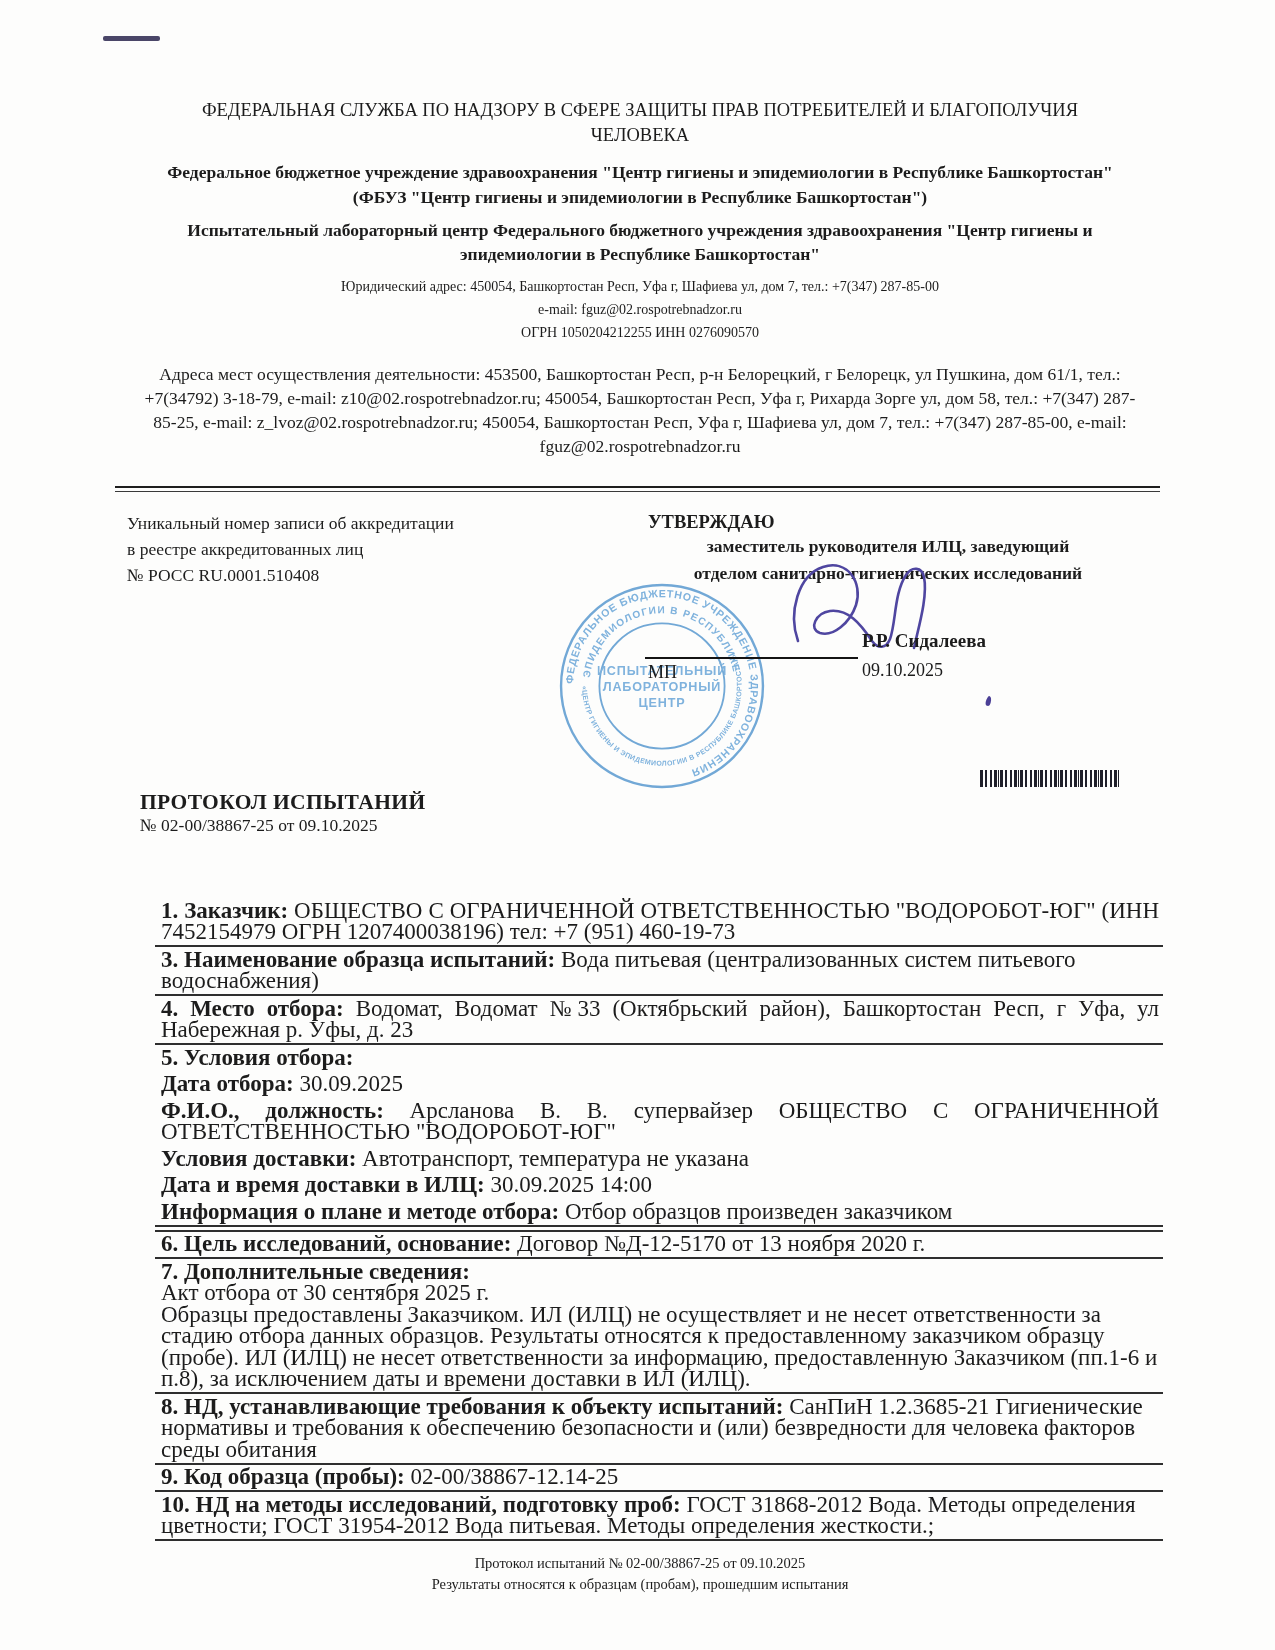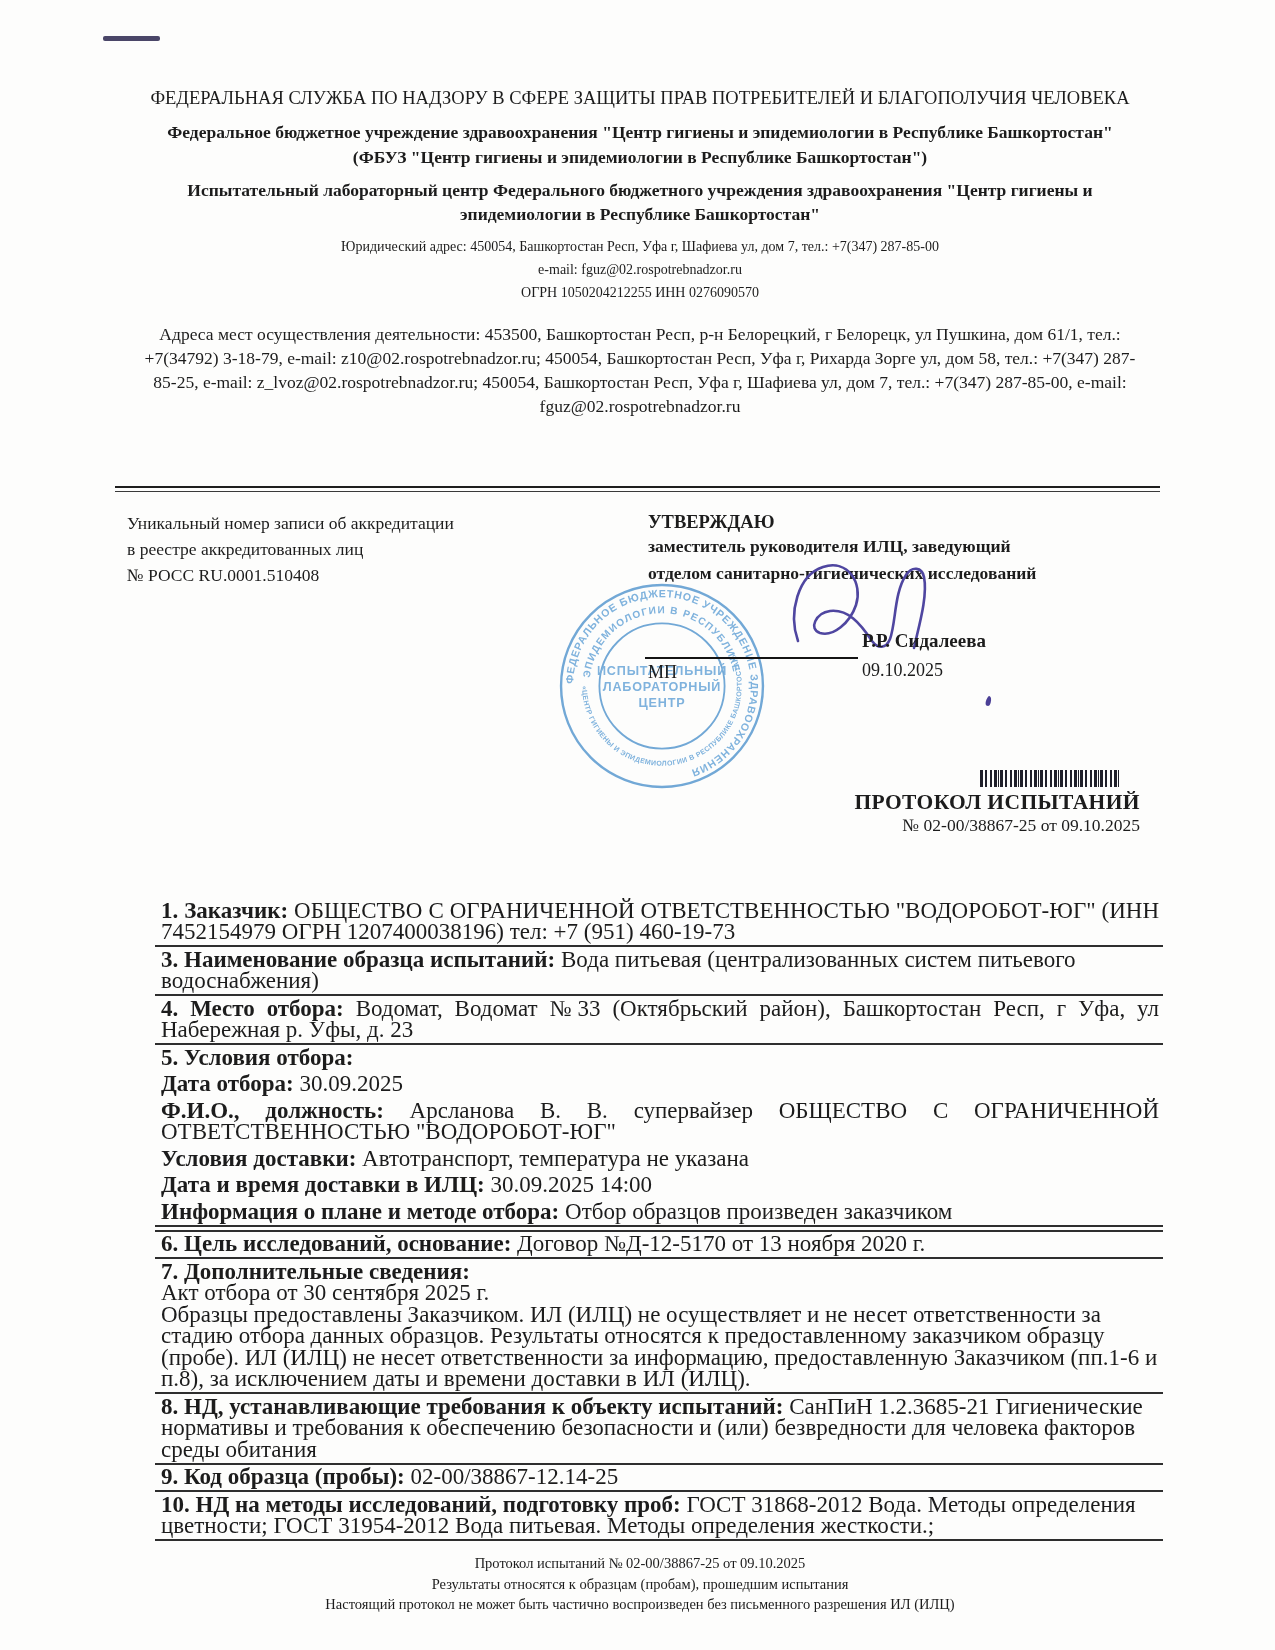--- a/index.html
+++ b/index.html
@@ -4,51 +4,51 @@
 <style>
   html,body{margin:0;padding:0;}
   body{
     width:1275px;height:1650px;position:relative;background:#fdfdfc;
     font-family:"Liberation Serif","DejaVu Serif",serif;color:#1c1c1c;
     overflow:hidden;
   }
   .abs{position:absolute;}
   
   .header{left:140px;top:86px;width:1000px;text-align:center;}
-  .h-caps{font-size:18.5px;line-height:25px;margin:0;}
+  .h-caps{font-size:18.5px;line-height:25px;margin:12px;}
   .h-bold{font-weight:700;font-size:17.5px;line-height:24px;margin:9px 0 0 0;}
   .h-bold.tight{margin-top:1px;}
   .h-line{font-size:14px;line-height:23px;margin:9px 0 0 0;}
   .h-line.tight{margin-top:0;font-family:Liberation Serif, serif;}
   .h-addr{font-size:17.5px;line-height:24px;margin:18px 0 0 0;}
   
   .rule-main{left:115px;top:486px;width:1045px;height:3px;
     border-top:2px solid #1e1e1e;border-bottom:1.5px solid #3a3a3a;}
   
   .accred{left:127px;top:510px;width:430px;font-size:17.5px;line-height:26px;}
   .approve{left:648px;top:512px;width:480px;}
   .approve-title{font-weight:700;font-size:18.5px;margin:0;}
-  .approve-pos{font-weight:700;font-size:17.5px;line-height:27px;margin:0;}
+  .approve-pos{font-weight:700;font-size:17.5px;line-height:27px;margin:0;text-align:center;}
   .sig-line{left:645px;top:657px;width:213px;height:2px;background:#141414;}
   .signer{left:862px;top:630px;font-weight:700;font-size:19px;}
   .mp{left:648px;top:662px;font-size:18px;}
   .appr-date{left:862px;top:660px;font-size:18px;}
   
   .stamp{left:556px;top:580px;width:212px;height:212px;opacity:.85;}
   .signature{left:768px;top:553px;width:212px;height:112px;}
   .barcode{left:980px;top:770px;width:140px;height:17px;
     background-image:
       repeating-linear-gradient(90deg,#20202a 0 2px,transparent 2px 5px),
       repeating-linear-gradient(90deg,#20202a 0 1px,transparent 1px 4px);
     background-position:0 0,2px 0;}
   .ink-dash{left:103px;top:36px;width:57px;height:5px;background:#4a4668;border-radius:2px;}
   .ink-speck{left:986px;top:696px;width:5px;height:10px;background:#4b3f96;
     border-radius:60% 60% 60% 60%/70% 70% 50% 50%;transform:rotate(14deg);}
   
-  .title-block{left:140px;top:790px;width:1000px;text-align:right;}
+  .title-block{left:140px;top:790px;width:1000px;text-align:left;}
   .title-main{font-weight:700;font-size:21.5px;letter-spacing:.4px;margin:0;}
   .title-num{font-size:17.5px;margin:0 0 0 0;}
   
   .items{left:155px;top:898px;width:1008px;font-size:23px;line-height:21.5px;}
   .sec{border-bottom:2px solid #2e2e2e;padding:1.5px 4px 2.5px 6px;}
   .sec-6{border-top:2px solid #2e2e2e;margin-top:3px;}
   .jst{text-align:justify;}
   .sub{margin-top:5px;}
   b{font-weight:700;}
   
@@ -204,14 +204,13 @@
     <b>10.</b>
     <b>НД на методы исследований, подготовку проб:</b>
     <span>ГОСТ 31868-2012 Вода. Методы определения цветности; ГОСТ 31954-2012 Вода питьевая. Методы определения жесткости.;</span>
   </div>
 
 </div>
 
 <div class="abs footer">
   <div>Протокол испытаний № 02-00/38867-25 от 09.10.2025</div>
   <div>Результаты относятся к образцам (пробам), прошедшим испытания</div>
-  <div>Настоящий протокол не может быть частично воспроизведен без письменного разрешения ИЛ (ИЛЦ)</div>
 </div>
 
 </body></html>

